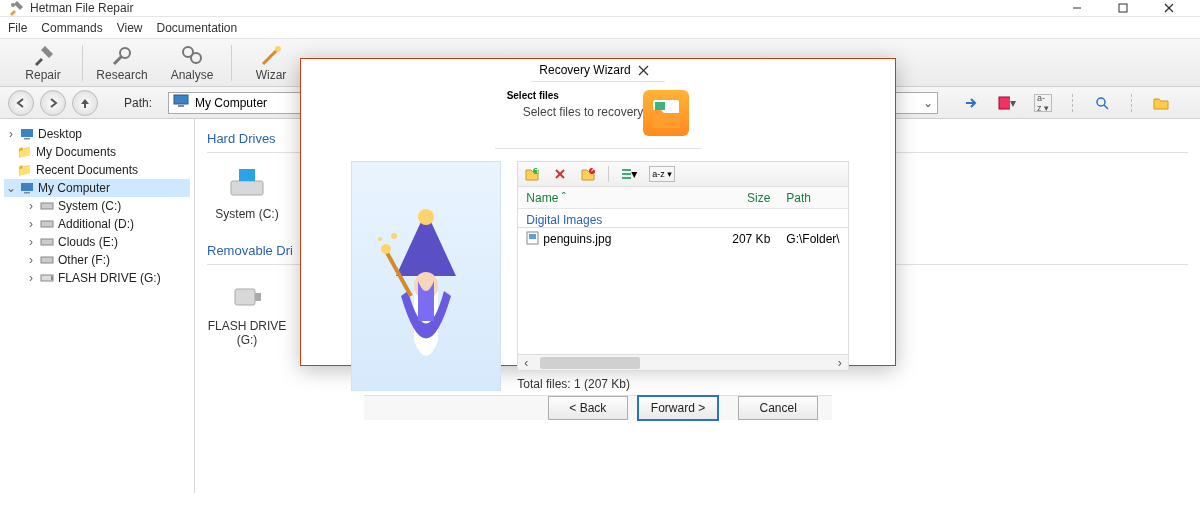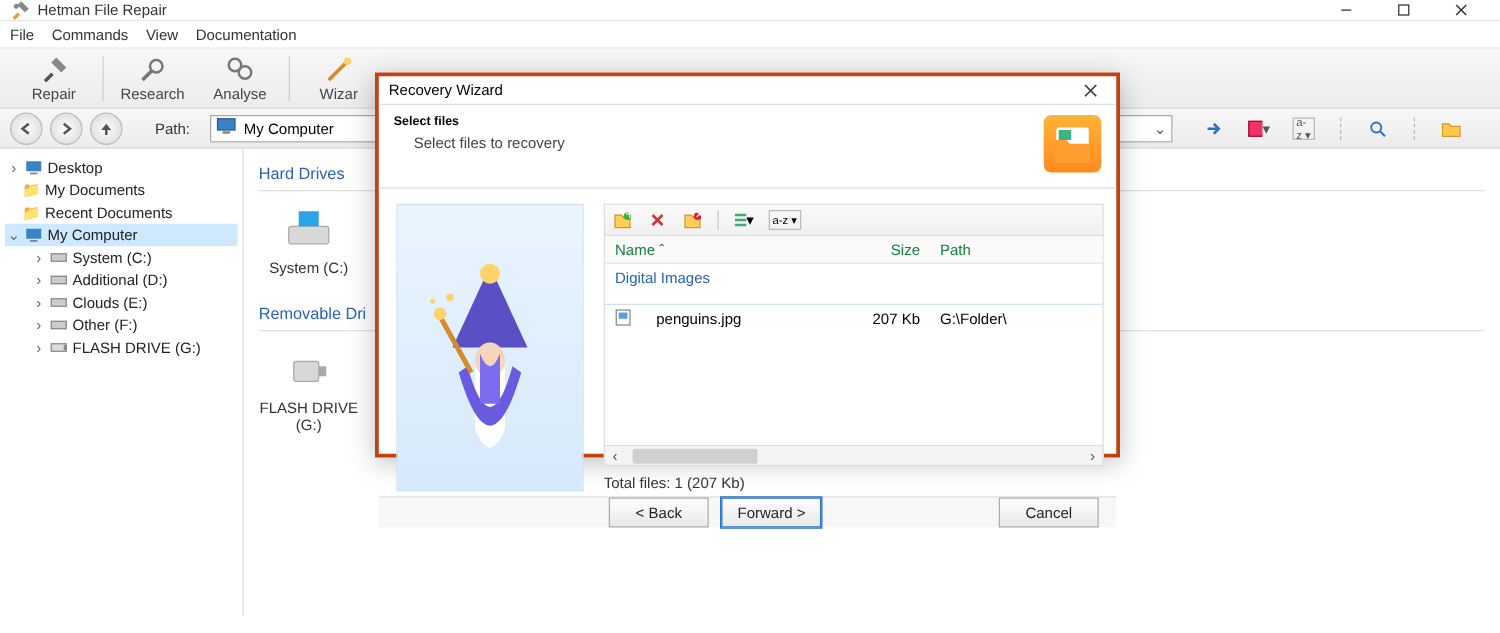--- a/index.html
+++ b/index.html
@@ -29,41 +29,41 @@
 .tree-item.selected { background: #cde8ff; }
 .tree-icon { width: 14px; height: 14px; display:inline-flex; align-items:center; justify-content:center; }
 .folderpane { flex: 1; padding: 8px 12px; background: #fff; }
 .section-head { color: #2a62b5; font-size: 13px; margin: 4px 0 6px; }
 .section-line { height: 1px; background: #e0e0e0; margin-bottom: 10px; }
 .drive-row { display: flex; gap: 30px; }
 .drive { display: flex; flex-direction: column; align-items: center; width: 80px; text-align: center; color: #333; }
 .drive .dicon { width: 40px; height: 40px; margin-bottom: 4px; display:flex; align-items:center; justify-content:center; }
 
 
-.dialog { position: absolute; left: 300px; top: 58px; width: 596px; height: 308px; background: #fff; border: 3px solid #c2410c; box-shadow: 0 4px 20px rgba(0,0,0,0.25); display: flex; flex-direction: column; }
+.dialog { position: absolute; left: 300px; top: 58px; width: 596px; height: 308px; background: #fff; border: 1px solid #c2410c; box-shadow: 0 4px 20px rgba(0,0,0,0.25); display: flex; flex-direction: column; align-items: center; }
 .dialog-title { height: 28px; display: flex; align-items: center; padding: 0 8px; font-size: 12px; border-bottom: 1px solid #e0e0e0; }
 .dialog-title .dtitle { flex:1; }
 .dialog-close { width: 26px; height: 22px; display:flex; align-items:center; justify-content:center; color:#333; }
 .dialog-head { padding: 8px 12px 12px; border-bottom: 1px solid #e0e0e0; display:flex; }
 .dialog-head .hleft { flex:1; }
 .dialog-head .h1 { font-weight: bold; font-size: 10px; }
 .dialog-head .h2 { margin: 4px 0 0 16px; color: #444; }
 .dialog-head .hicon { width: 46px; height: 46px; border-radius: 6px; background: linear-gradient(#ffb337,#ff8a1f); display:flex; align-items:center; justify-content:center; }
 .dialog-body { flex:1; display:flex; padding: 12px 10px 4px 14px; gap: 16px; }
 .wizard-img { width: 150px; height: 230px; border: 1px solid #cfe3f7; background: linear-gradient(#eaf4ff,#d6e9fb); display:flex; align-items:center; justify-content:center; }
 .file-area { flex:1; display:flex; flex-direction:column; }
 .file-tb { height: 26px; border: 1px solid #ddd; background: linear-gradient(#fbfbfb,#efefef); display:flex; align-items:center; padding: 0 6px; gap: 12px; }
 .file-tb .fi { width:16px; height:16px; display:flex; align-items:center; justify-content:center; }
 .file-list { border: 1px solid #ddd; border-top: none; flex:1; min-height: 130px; }
 .file-hdr { display:flex; height: 22px; align-items:center; border-bottom: 1px solid #e5e5e5; background: #fafafa; }
 .file-hdr .col { padding: 0 8px; color:#15803d; }
 .col-name { flex: 0 0 180px; }
 .col-size { flex: 0 0 80px; text-align: right; }
 .col-path { flex: 1; }
-.group-row { color: #2a62b5; padding: 4px 8px 14px; border-bottom: 1px solid #cde0f5; }
+.group-row { color: #2a62b5; padding: 4px 8px 0; border-bottom: 1px solid #cde0f5; }
 .file-row { display:flex; align-items:center; height: 22px; }
 .file-row .col { padding: 0 8px; }
 .hscroll { height: 16px; border: 1px solid #ddd; border-top: none; display:flex; align-items:center; background:#f4f4f4; position:relative; }
 .hscroll .thumb { position:absolute; left: 22px; top:2px; height:12px; width: 100px; background:#d0d0d0; border-radius:2px; }
 .hscroll .ar { width:16px; height:16px; display:flex; align-items:center; justify-content:center; color:#555; }
 .hscroll .ar.right { margin-left:auto; }
 .total { margin-top: 6px; color:#333; }
 .dialog-foot { height: 44px; border-top: 1px solid #e0e0e0; display:flex; align-items:center; padding: 0 14px; gap: 10px; background: #f7f7f7; }
 .spacer { flex:1; }
 .btn { min-width: 80px; height: 24px; border: 1px solid #adadad; background: linear-gradient(#fefefe,#e9e9e9); display:flex; align-items:center; justify-content:center; padding: 0 12px; color:#222; }
@@ -375,21 +375,21 @@
         <span class="fi" style="border:1px solid #bbb; padding:0 2px; font-size:9px; width:auto;">a-z ▾</span>
       </div>
       <div class="file-list">
         <div class="file-hdr">
           <div class="col col-name">Name ˆ</div>
           <div class="col col-size">Size</div>
           <div class="col col-path">Path</div>
         </div>
         <div class="group-row">Digital Images</div>
         <div class="file-row">
-          <div class="col col-name" style="display:flex;align-items:center;gap:20px">
+          <div class="col col-name" style="display:flex;align-items:center;gap:4px">
             <span><svg width="13" height="14">
                   <rect x="1" y="1" width="11" height="12" fill="#fff" stroke="#888"></rect>
                   <rect x="3" y="3" width="7" height="5" fill="#5aa0e0"></rect>
                 </svg></span>
             <span>penguins.jpg</span>
           </div>
           <div class="col col-size">207 Kb</div>
           <div class="col col-path">G:\Folder\</div>
         </div>
       </div>

